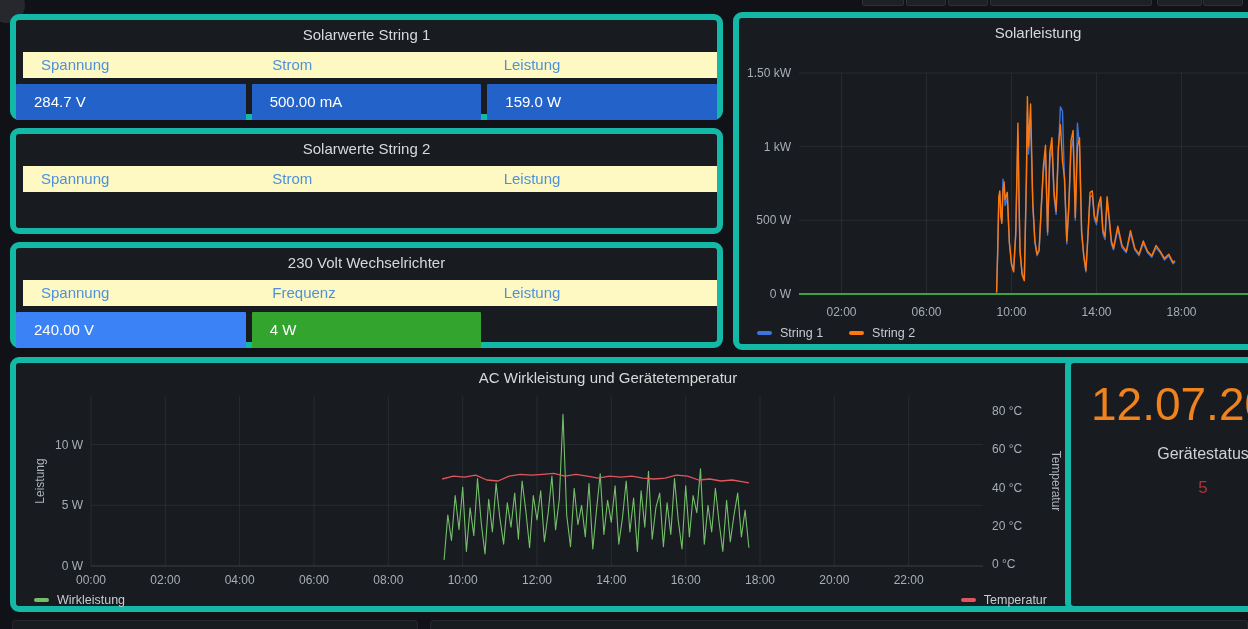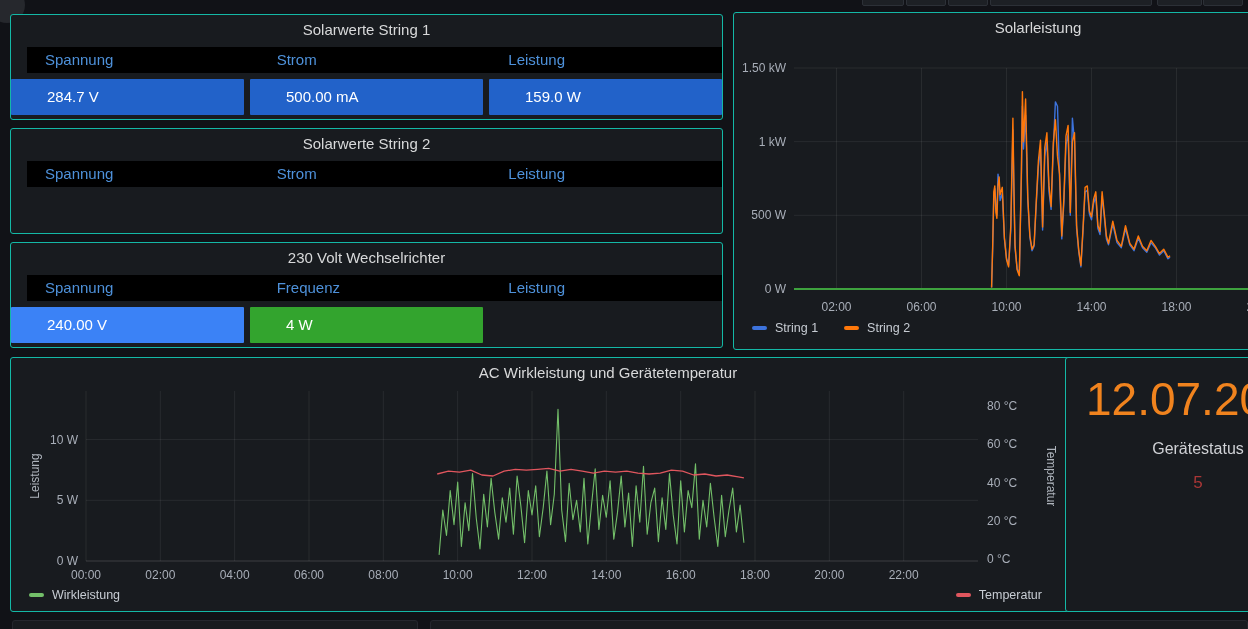--- a/index.html
+++ b/index.html
@@ -1,25 +1,25 @@
 <!DOCTYPE html>
 <html><head>
 <meta charset="utf-8">
 <style>
   html,body{margin:0;padding:0;background:#111217;}
   body{width:1248px;height:629px;overflow:hidden;position:relative;
        font-family:"Liberation Sans",sans-serif;color:#d5d6da;}
-  .panel{position:absolute;background:#181b1f;border:1px solid #14b8a6;border-radius:3px;box-sizing:border-box;}
+  .panel{position:absolute;background:#181b1f;border:6px solid #14b8a6;border-radius:9px;box-sizing:border-box;}
   .panel-title{height:30px;line-height:30px;text-align:center;font-size:15px;color:#d8d9da;font-weight:500;
                white-space:nowrap;cursor:pointer;}
   
-  .thead{display:grid;grid-template-columns:1fr 1fr 1fr;background:#000000;height:26px;margin:2px 0 6px 16px;}
+  .thead{display:grid;grid-template-columns:1fr 1fr 1fr;background:#fef9c3;height:26px;margin:2px 0 6px 7px;}
   .th{font-size:15px;color:#4e91da;line-height:26px;padding-left:18px;cursor:pointer;}
   .trow{display:grid;grid-template-columns:1fr 1fr 1fr;gap:6px;height:36px;}
-  .td{font-size:15px;color:#fff;line-height:36px;padding-left:36px;border-radius:1px;}
+  .td{font-size:15px;color:#fff;line-height:36px;padding-left:18px;border-radius:1px;}
   
   svg{position:absolute;left:0;top:0;}
   .grid{stroke:rgba(255,255,255,0.07);stroke-width:1;}
   .axisline{stroke:rgba(255,255,255,0.16);}
   .tick{fill:#a8aeb8;font-size:12px;}
   .mid{text-anchor:middle;}
   .end{text-anchor:end;}
   .axis-title{fill:#aeb4bc;font-size:12px;text-anchor:middle;}
   .legend{position:absolute;display:flex;align-items:center;gap:26px;font-size:12.5px;color:#c7ccd3;}
   .legend-item{display:flex;align-items:center;gap:8px;cursor:pointer;}

